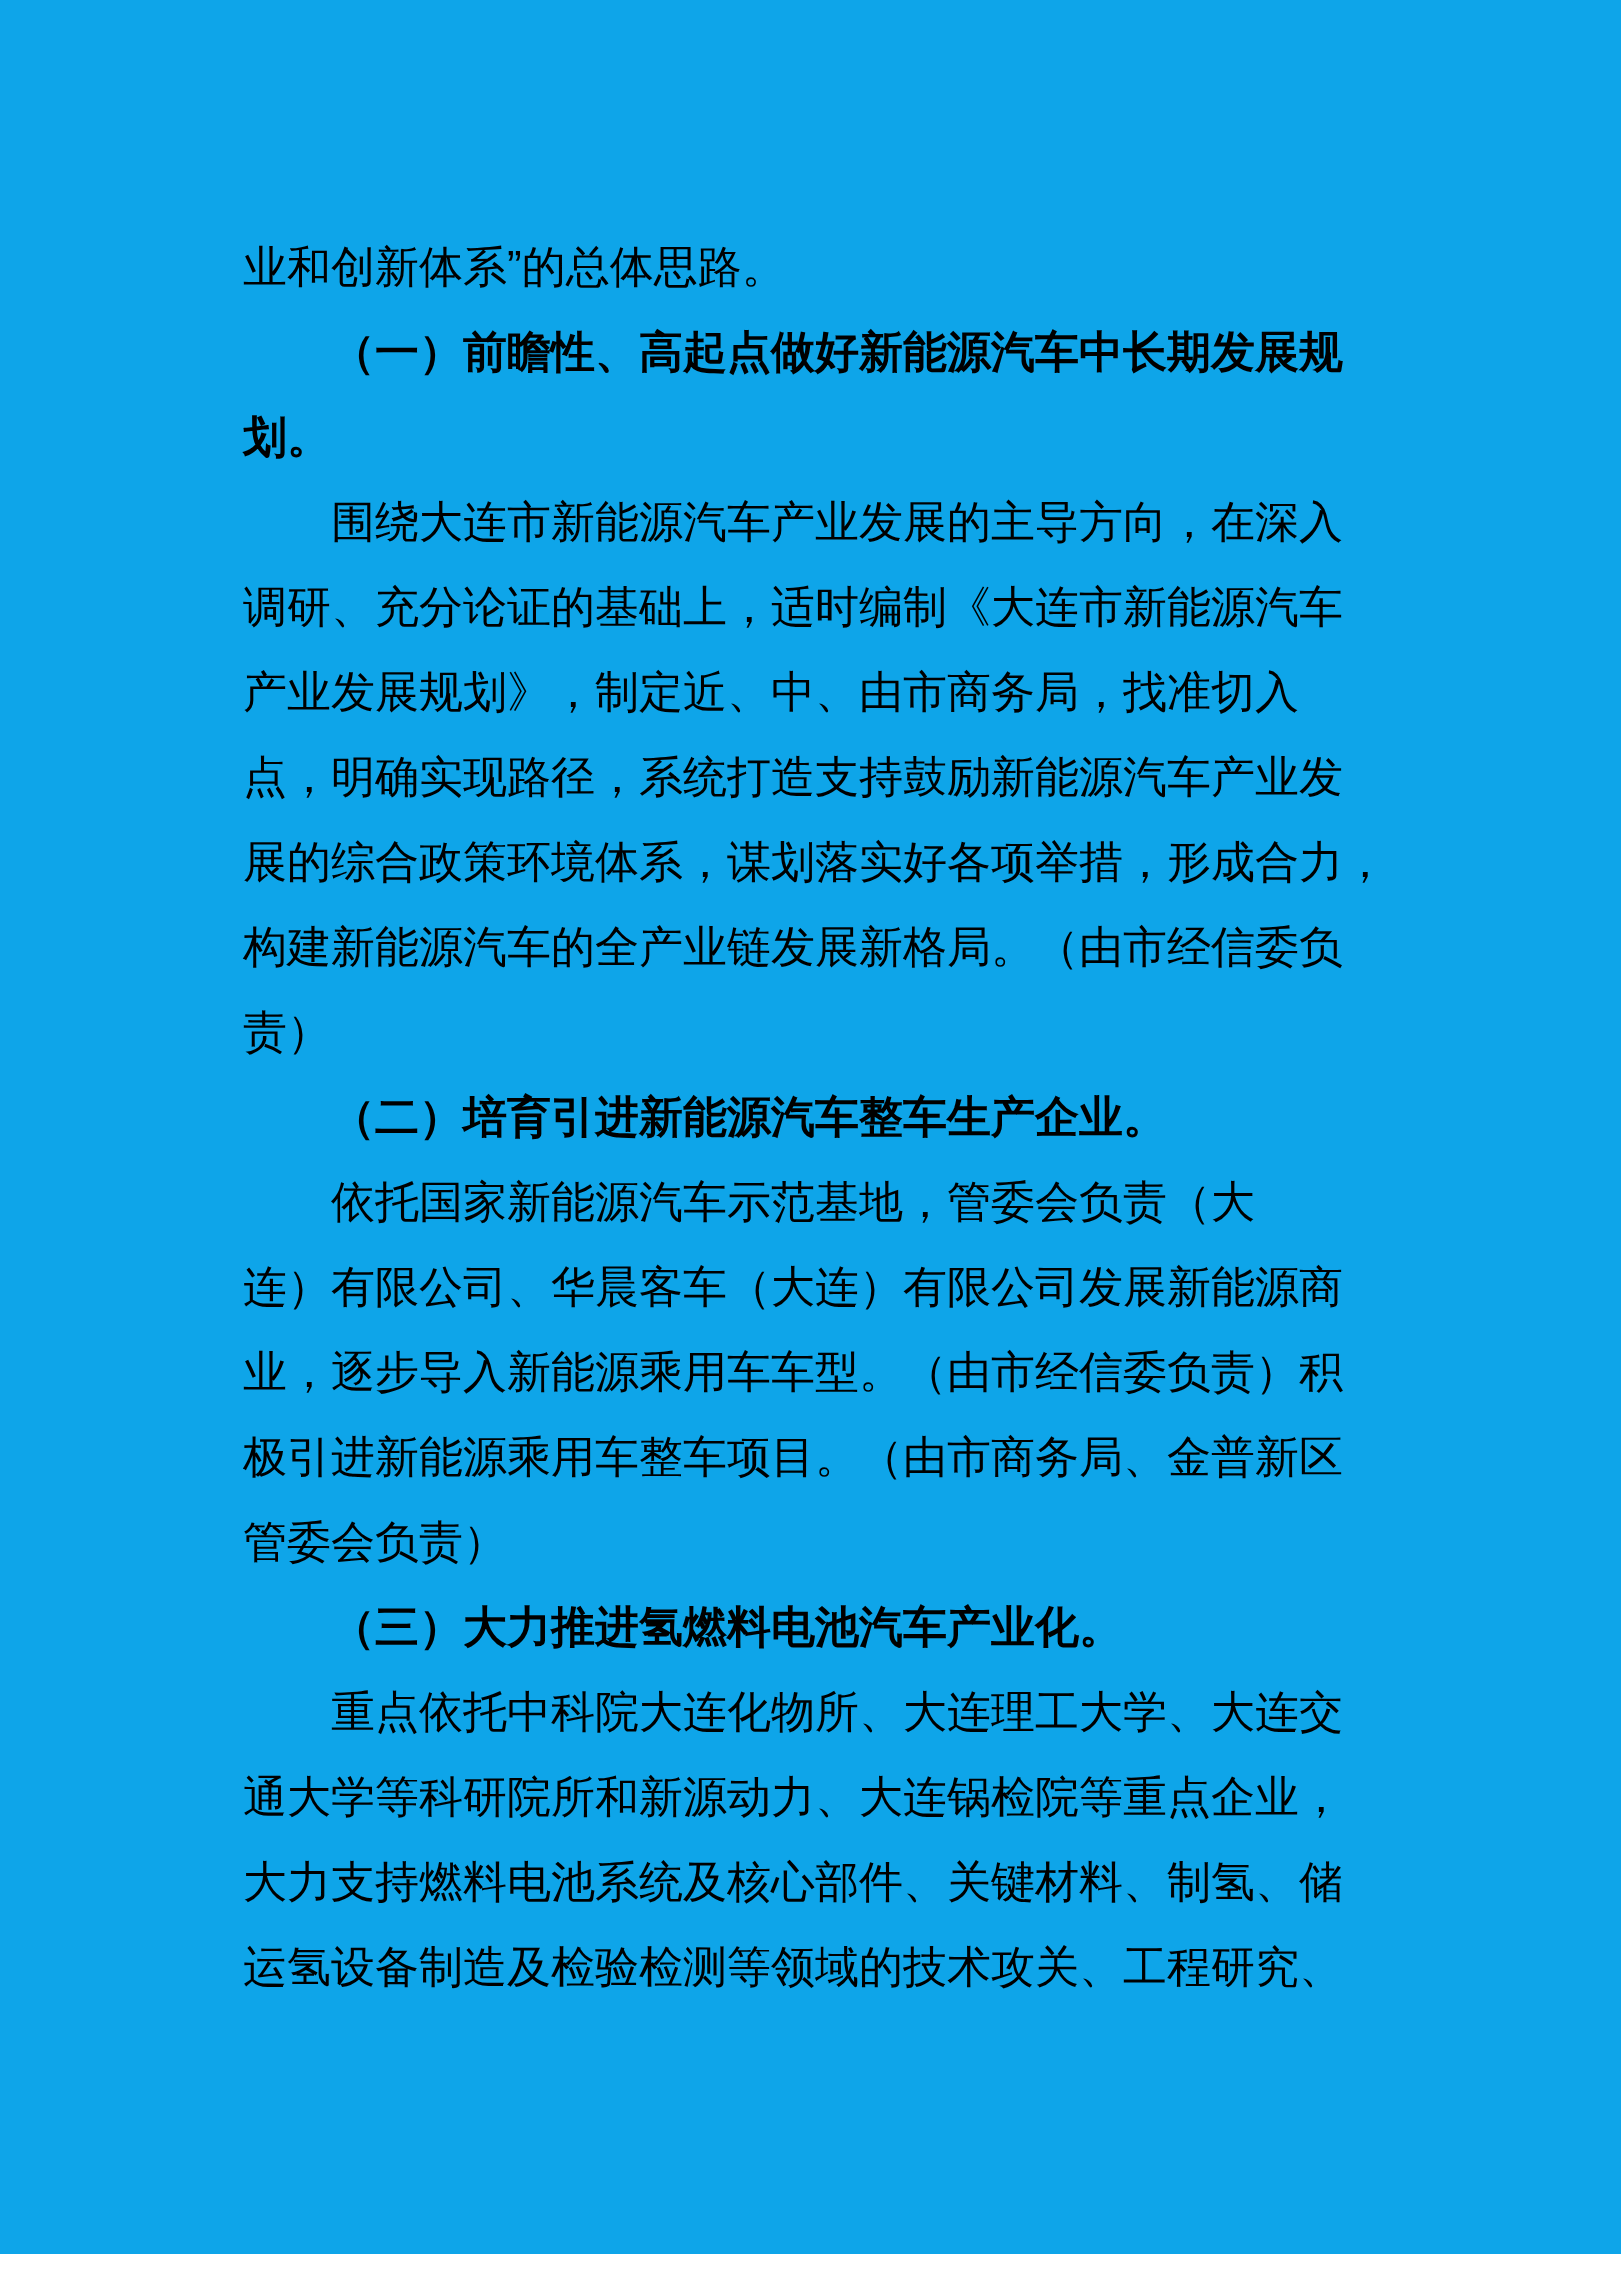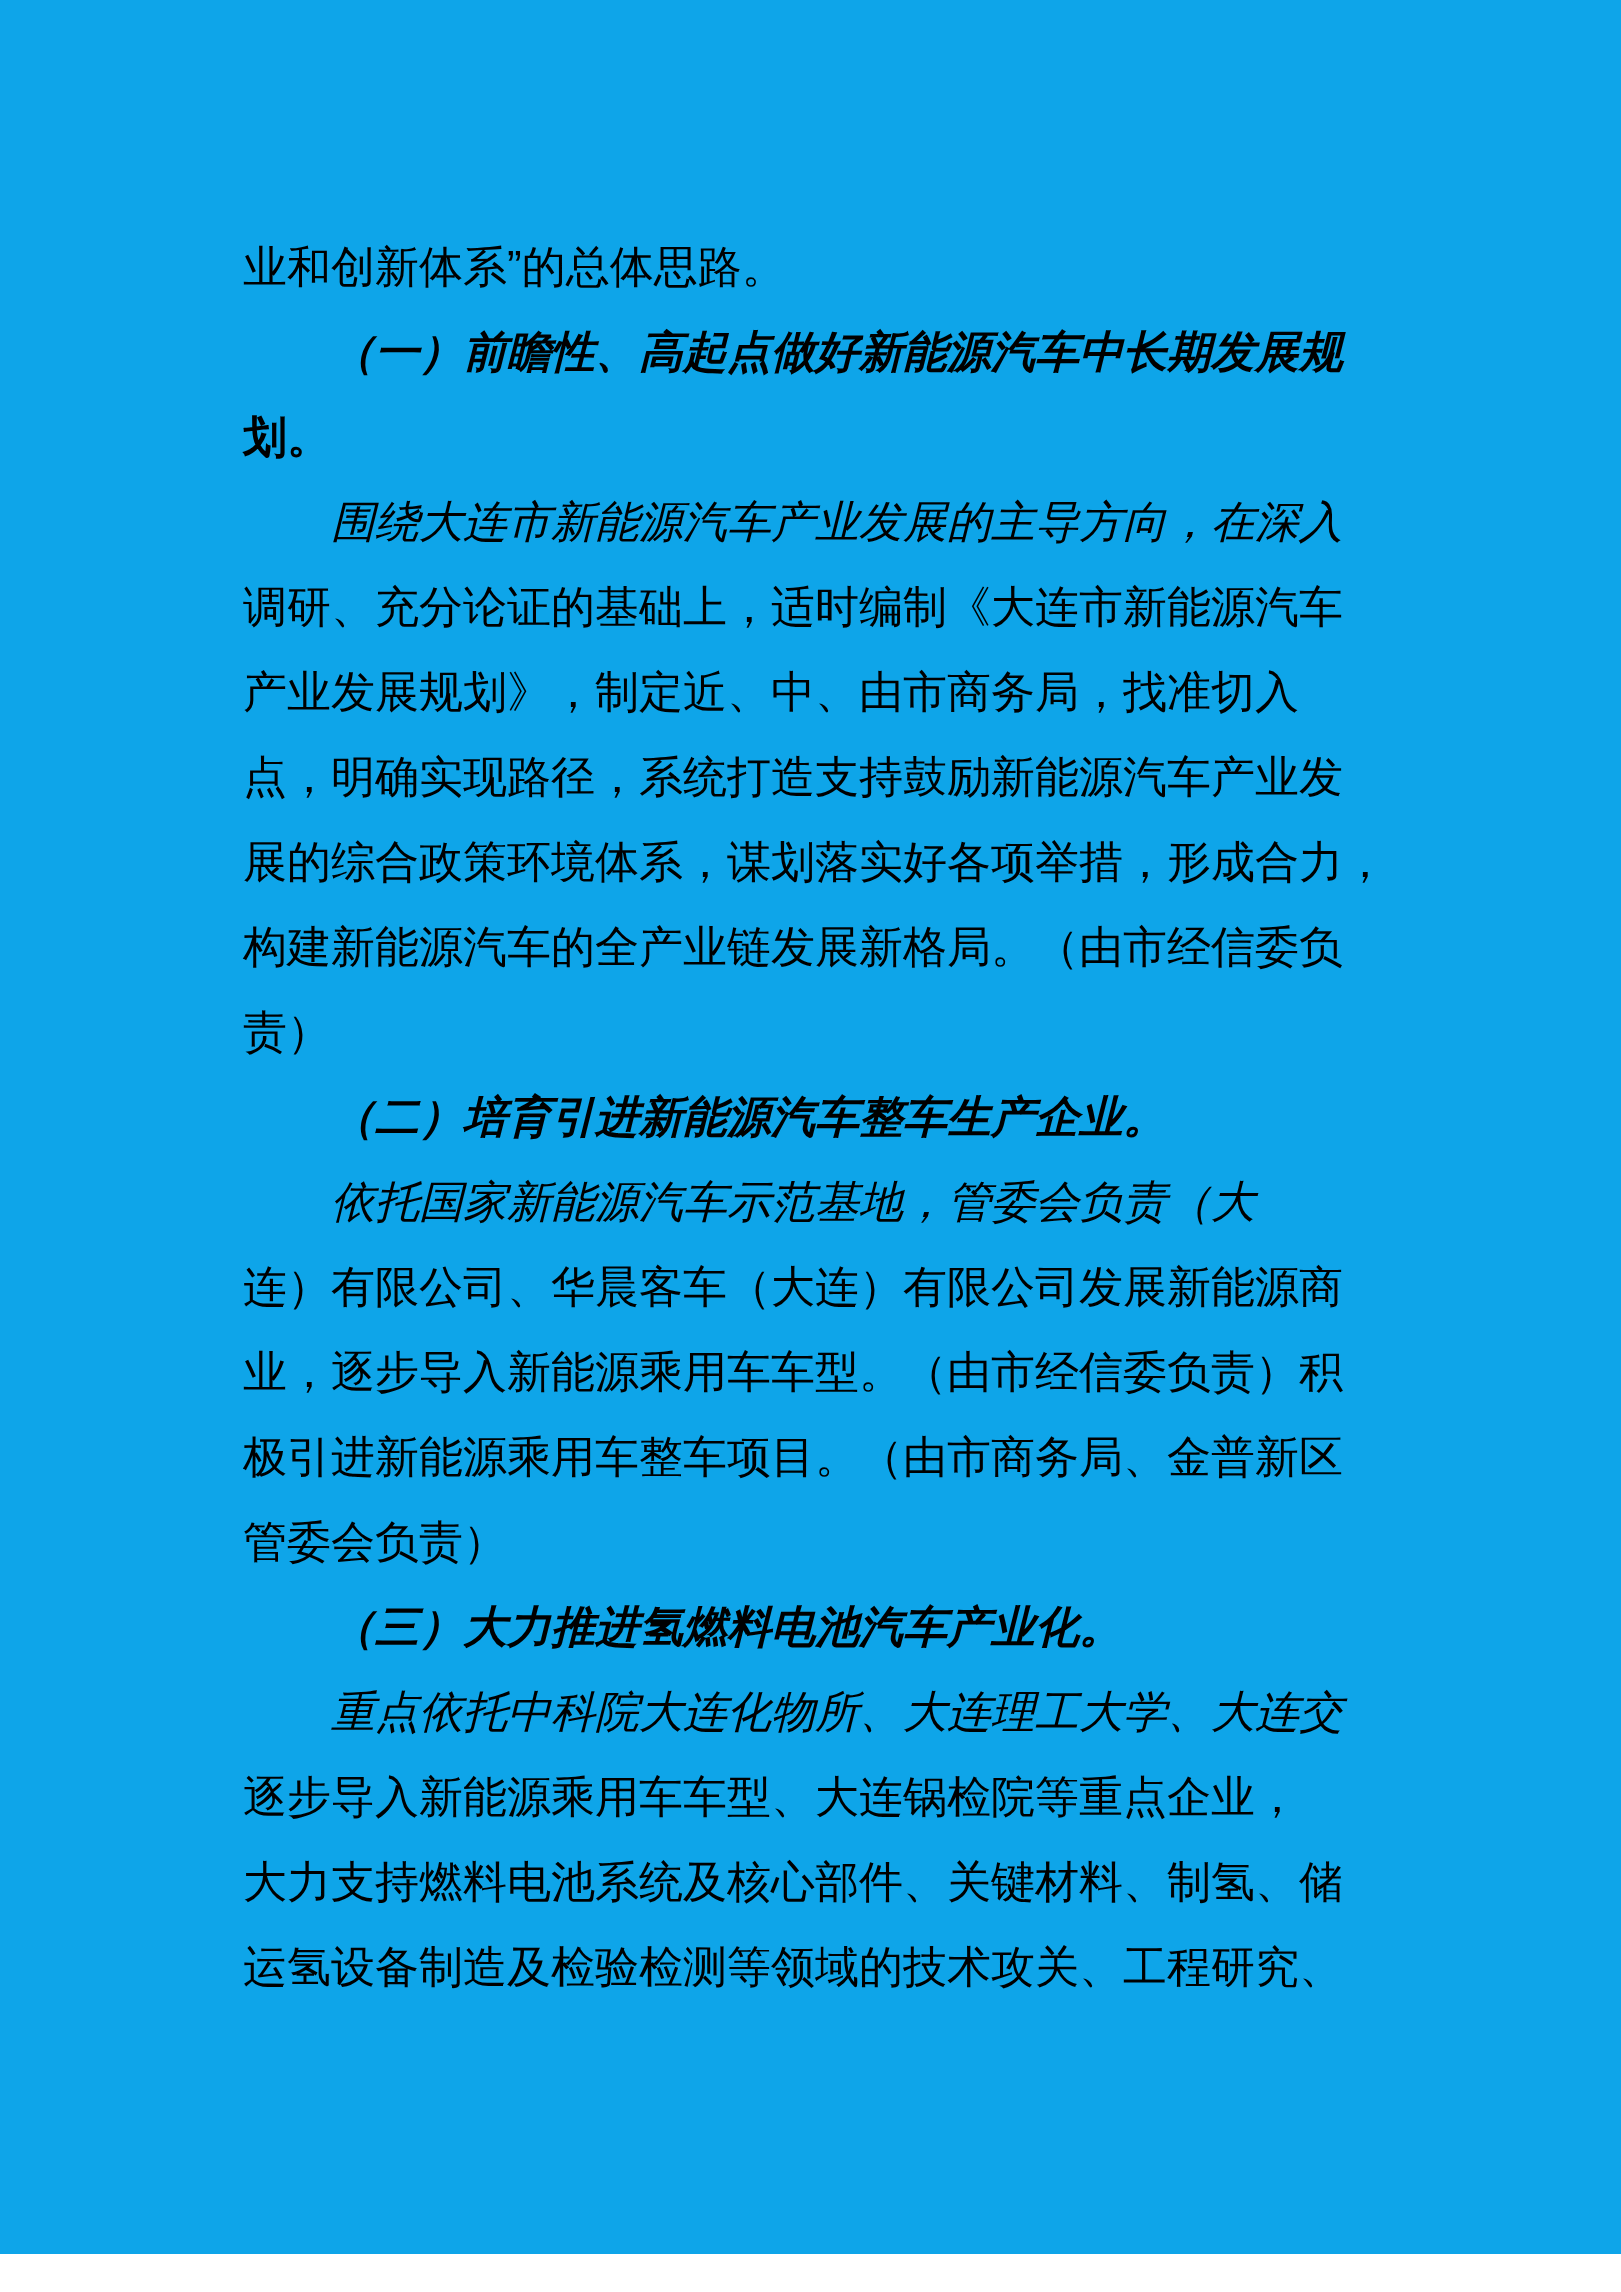--- a/index.html
+++ b/index.html
@@ -28,21 +28,20 @@
   }
   .line {
     font-size: 44px;
     line-height: 85px;
     height: 85px;
     white-space: nowrap;
     letter-spacing: 0;
   }
   .first-indent {
     text-indent: 88px; 
-    font-style: italic;
   }
   .heading .line {
     font-weight: bold;
   }
 </style>
 </head>
 <body style="background: rgb(255, 255, 255); color: rgb(0, 0, 0);">
 
 <div class="page">
   <div id="doc">
@@ -70,19 +69,19 @@
         <div class="line">连）有限公司、华晨客车（大连）有限公司发展新能源商</div>
         <div class="line">业，逐步导入新能源乘用车车型。（由市经信委负责）积</div>
         <div class="line">极引进新能源乘用车整车项目。（由市商务局、金普新区</div>
         <div class="line">管委会负责）</div>
       </div>
       <div class="block heading">
         <div class="line first-indent">（三）大力推进氢燃料电池汽车产业化。</div>
       </div>
       <div class="block body">
         <div class="line first-indent">重点依托中科院大连化物所、大连理工大学、大连交</div>
-        <div class="line">逐步导入新能源乘用车车型、大连锅检院等重点企业，</div>
+        <div class="line">通大学等科研院所和新源动力、大连锅检院等重点企业，</div>
         <div class="line">大力支持燃料电池系统及核心部件、关键材料、制氢、储</div>
         <div class="line">运氢设备制造及检验检测等领域的技术攻关、工程研究、</div>
       </div>
     </div>
 </div>
 
 
 </body></html>

